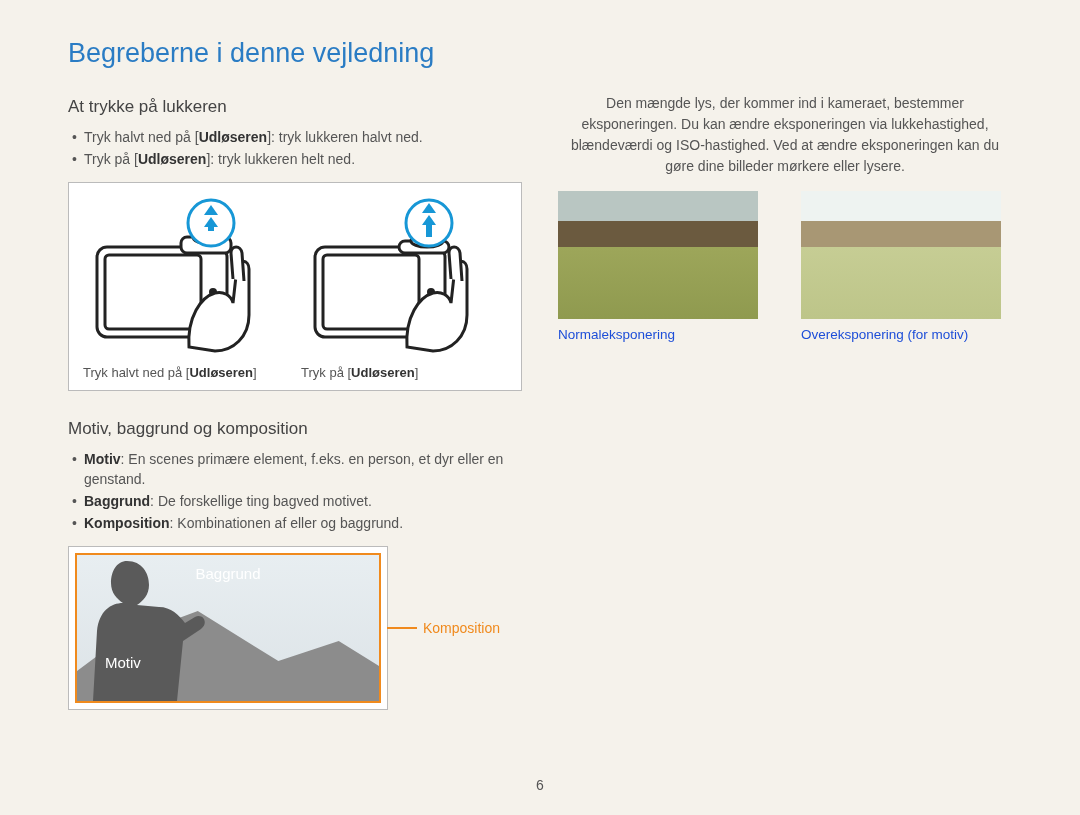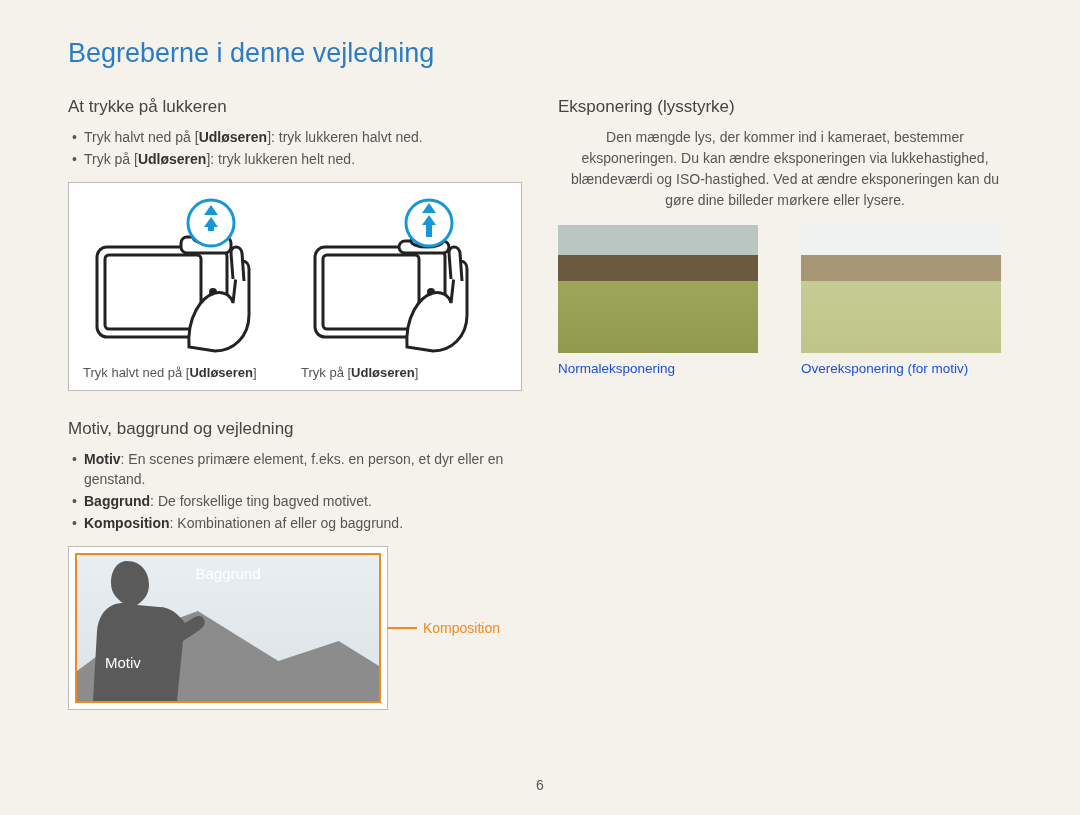--- a/index.html
+++ b/index.html
@@ -187,21 +187,21 @@
           <polygon points="120,6 113,16 127,16" fill="#1797d6"></polygon>
           <polygon points="120,18 113,28 127,28" fill="#1797d6"></polygon>
           <rect x="117" y="28" width="6" height="12" fill="#1797d6"></rect>
         </svg>
         <div class="shutter-caption">
           <span>Tryk på [</span><strong>Udløseren</strong><span>]</span>
         </div>
       </div>
     </div>
 
-    <h2 class="section-heading">Motiv, baggrund og vejledning</h2>
+    <h2 class="section-heading">Motiv, baggrund og komposition</h2>
     <ul class="bullets">
       <li>
         <strong>Motiv</strong><span>: En scenes primære element, f.eks. en person, et dyr eller en genstand.</span>
       </li>
       <li>
         <strong>Baggrund</strong><span>: De forskellige ting bagved motivet.</span>
       </li>
       <li>
         <strong>Komposition</strong><span>: Kombinationen af eller og baggrund.</span>
       </li>
@@ -225,21 +225,20 @@
       </div>
       <div class="label-komposition-wrap">
         <div class="label-komposition-line"></div>
         <div class="label-komposition">Komposition</div>
       </div>
     </div>
 
   </div>
 
   <div class="col">
-    <h2 class="section-heading">Eksponering (lysstyrke)</h2>
     <p class="para">Den mængde lys, der kommer ind i kameraet, bestemmer eksponeringen. Du kan ændre eksponeringen via lukkehastighed, blændeværdi og ISO-hastighed. Ved at ændre eksponeringen kan du gøre dine billeder mørkere eller lysere.</p>
 
     <div class="expo-row">
       <div class="expo-item">
         <div class="expo-img">
           <div class="expo-buildings"></div>
         </div>
         <div class="expo-caption">Normaleksponering</div>
       </div>
       <div class="expo-item">

